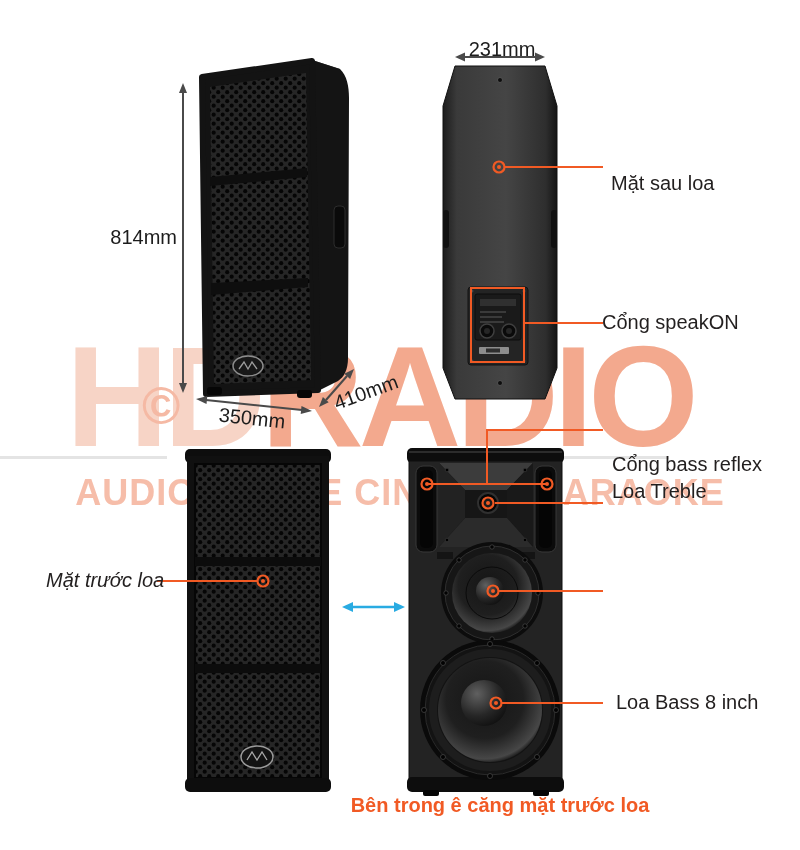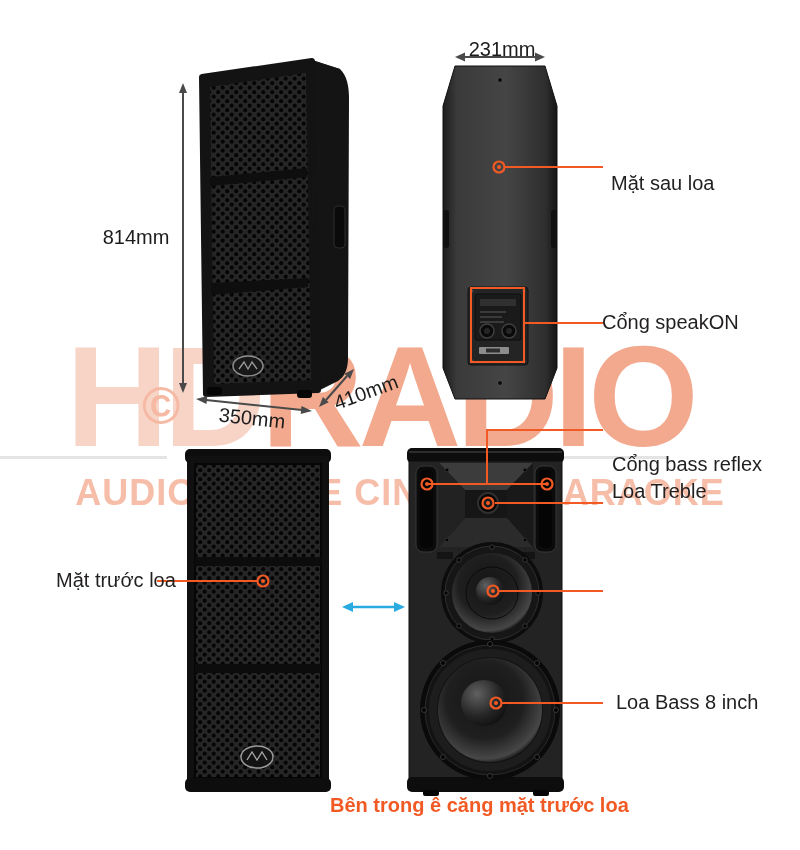--- a/index.html
+++ b/index.html
@@ -37,21 +37,21 @@
   
   .label {
     position:absolute; z-index:3; font-size:20px; color:#221f1f;
     white-space:nowrap; line-height:21px;
   }
   .dim-label { position:absolute; z-index:3; font-size:20px; color:#1c1c1c; white-space:nowrap; }
   .center { text-align:center; }
   #dim-350 { transform:rotate(6deg); }
   #dim-410 { transform:rotate(-20deg); }
   #caption {
-    position:absolute; z-index:3; left:330px; top:794px; width:340px; 
+    position:absolute; z-index:3; left:330px; top:794px; width:340px; text-align:center;
     font-size:20px; font-weight:700; color:var(--accent); white-space:nowrap;
   }
 </style>
 </head>
 <body>
 
 <div id="canvas">
 
   <div id="watermark">
     <div class="wm-brand"><span class="wm-hd">HD</span><span class="wm-radio">RADIO</span></div>
@@ -258,28 +258,28 @@
       <circle cx="496" cy="703" r="5.5" class="ann-ring"></circle>
         <circle cx="496" cy="703" r="2" class="ann-core"></circle>
     </g>
     <g>
       <line x1="157" y1="581" x2="257" y2="581" class="ann-line"></line>
       <circle cx="263" cy="581" r="5.5" class="ann-ring"></circle>
         <circle cx="263" cy="581" r="2" class="ann-core"></circle>
     </g>
   </svg>
 
-  <div class="dim-label" id="dim-814" style="left:95px;top:226px;width:82px;text-align:center;">814mm</div>
+  <div class="dim-label" id="dim-814" style="left:95px;top:226px;width:82px;text-align:right;">814mm</div>
   <div class="dim-label center" id="dim-350" style="left:216px;top:407px;width:72px;">350mm</div>
   <div class="dim-label center" id="dim-410" style="left:330px;top:381px;width:72px;">410mm</div>
   <div class="dim-label center" id="dim-231" style="left:462px;top:38px;width:80px;">231mm</div>
 
   <div class="label" style="left:611px;top:161px;margin-top:12px;">Mặt sau loa</div>
   <div class="label" style="left:602px;top:312px;">Cổng speakON</div>
   <div class="label" style="left:612px;top:419px;margin-top:35px;">Cổng bass reflex</div>
   <div class="label" style="left:612px;top:481px;">
     <div>Loa Treble</div>
   </div>
   <div class="label" style="left:616px;top:692px;">Loa Bass 8 inch</div>
-  <div class="label" style="left:56px;top:570px;">Mặt trước loa</div>
+  <div class="label" style="left:46px;top:570px;font-style:italic;">Mặt trước loa</div>
   <div id="caption">Bên trong ê căng mặt trước loa</div>
 
 </div>
 
 </body></html>

